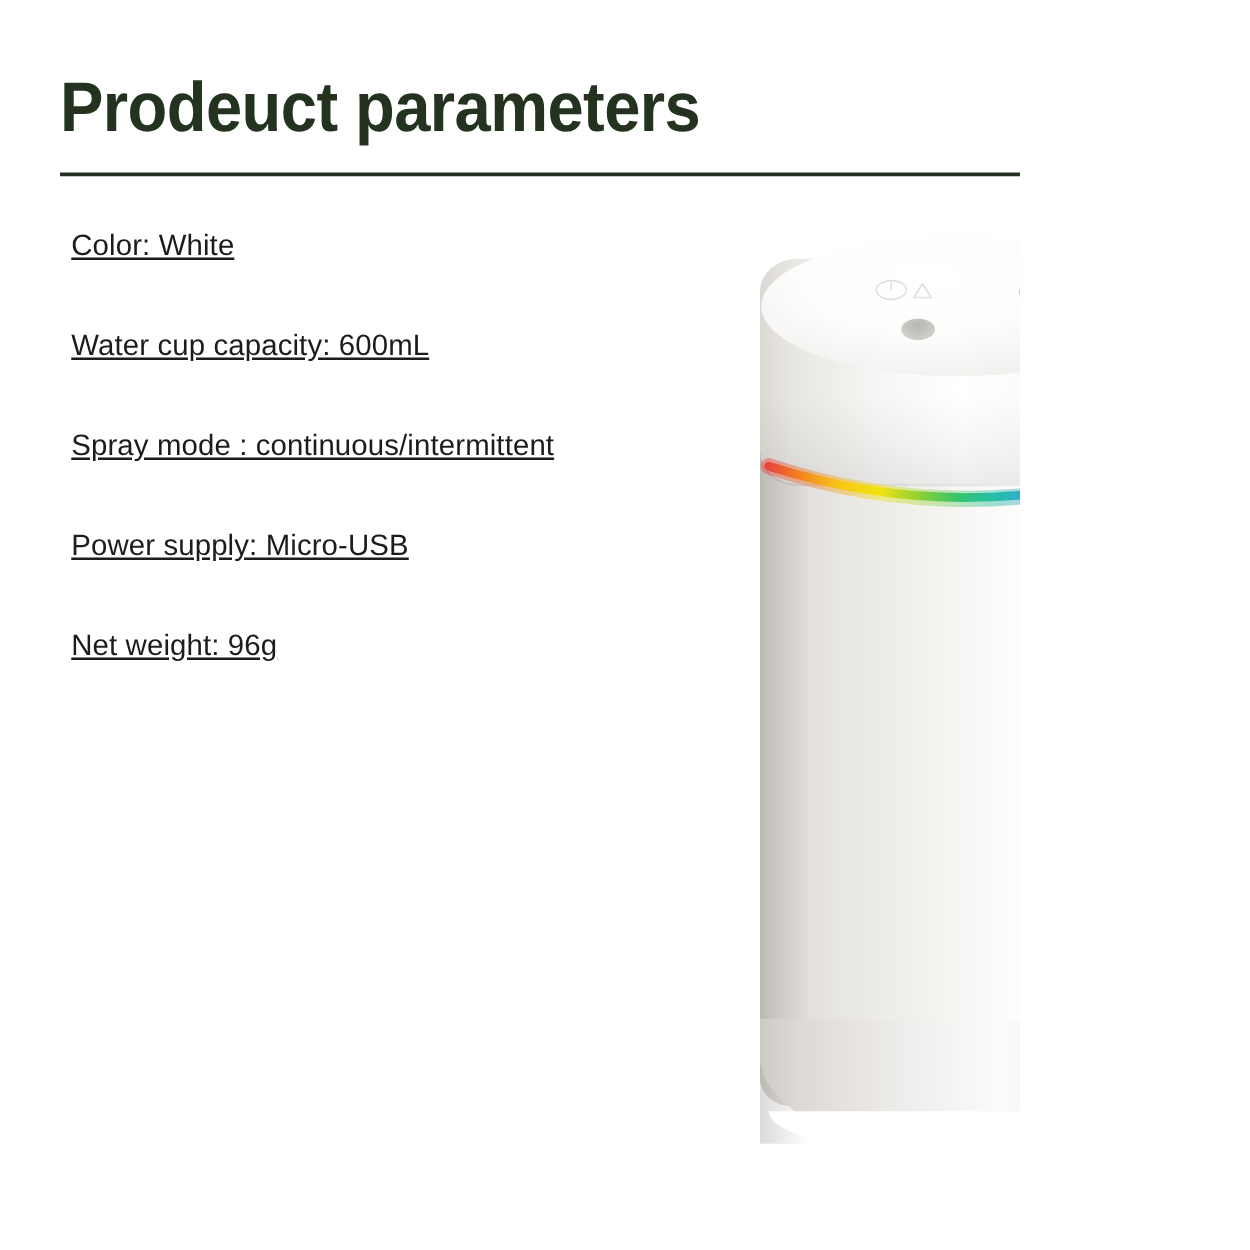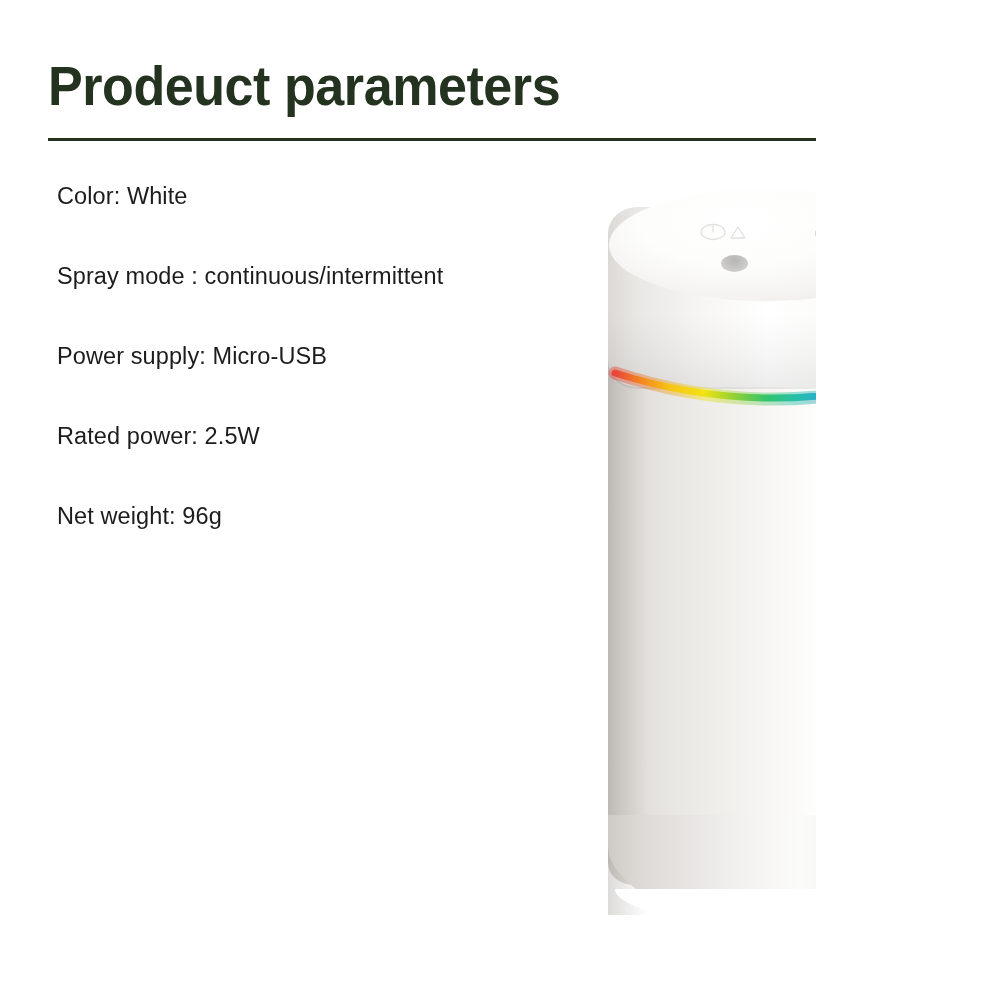--- a/index.html
+++ b/index.html
@@ -50,20 +50,21 @@
     width: 700px;
   }
   .spec-line {
     font-family: "Liberation Sans", sans-serif;
     font-size: 23.5px;
     line-height: 28px;
     color: #1c1c1c;
     height: 80px;
     white-space: nowrap;
     letter-spacing: 0.1px;
+    text-decoration: underline;
   }
 
   
   .product {
     position: absolute;
     left: 595px;
     top: 195px;
     width: 350px;
     height: 715px;
   }
@@ -240,23 +241,23 @@
 </head>
 <body>
 
 <div class="page">
 
   <div class="title">Prodeuct parameters</div>
   <div class="title-rule"></div>
 
   <div class="spec-list">
     <div class="spec-line">Color: White</div>
+    <div class="spec-line">Water cup capacity: 600mL</div>
     <div class="spec-line">Spray mode : continuous/intermittent</div>
     <div class="spec-line">Power supply: Micro-USB</div>
-    <div class="spec-line">Rated power: 2.5W</div>
     <div class="spec-line">Net weight: 96g</div>
   </div>
 
   <div class="product">
 
     <div class="device-body"></div>
     <div class="body-edge-l"></div>
     <div class="body-edge-r"></div>
     <div class="device-bottom"></div>
 

